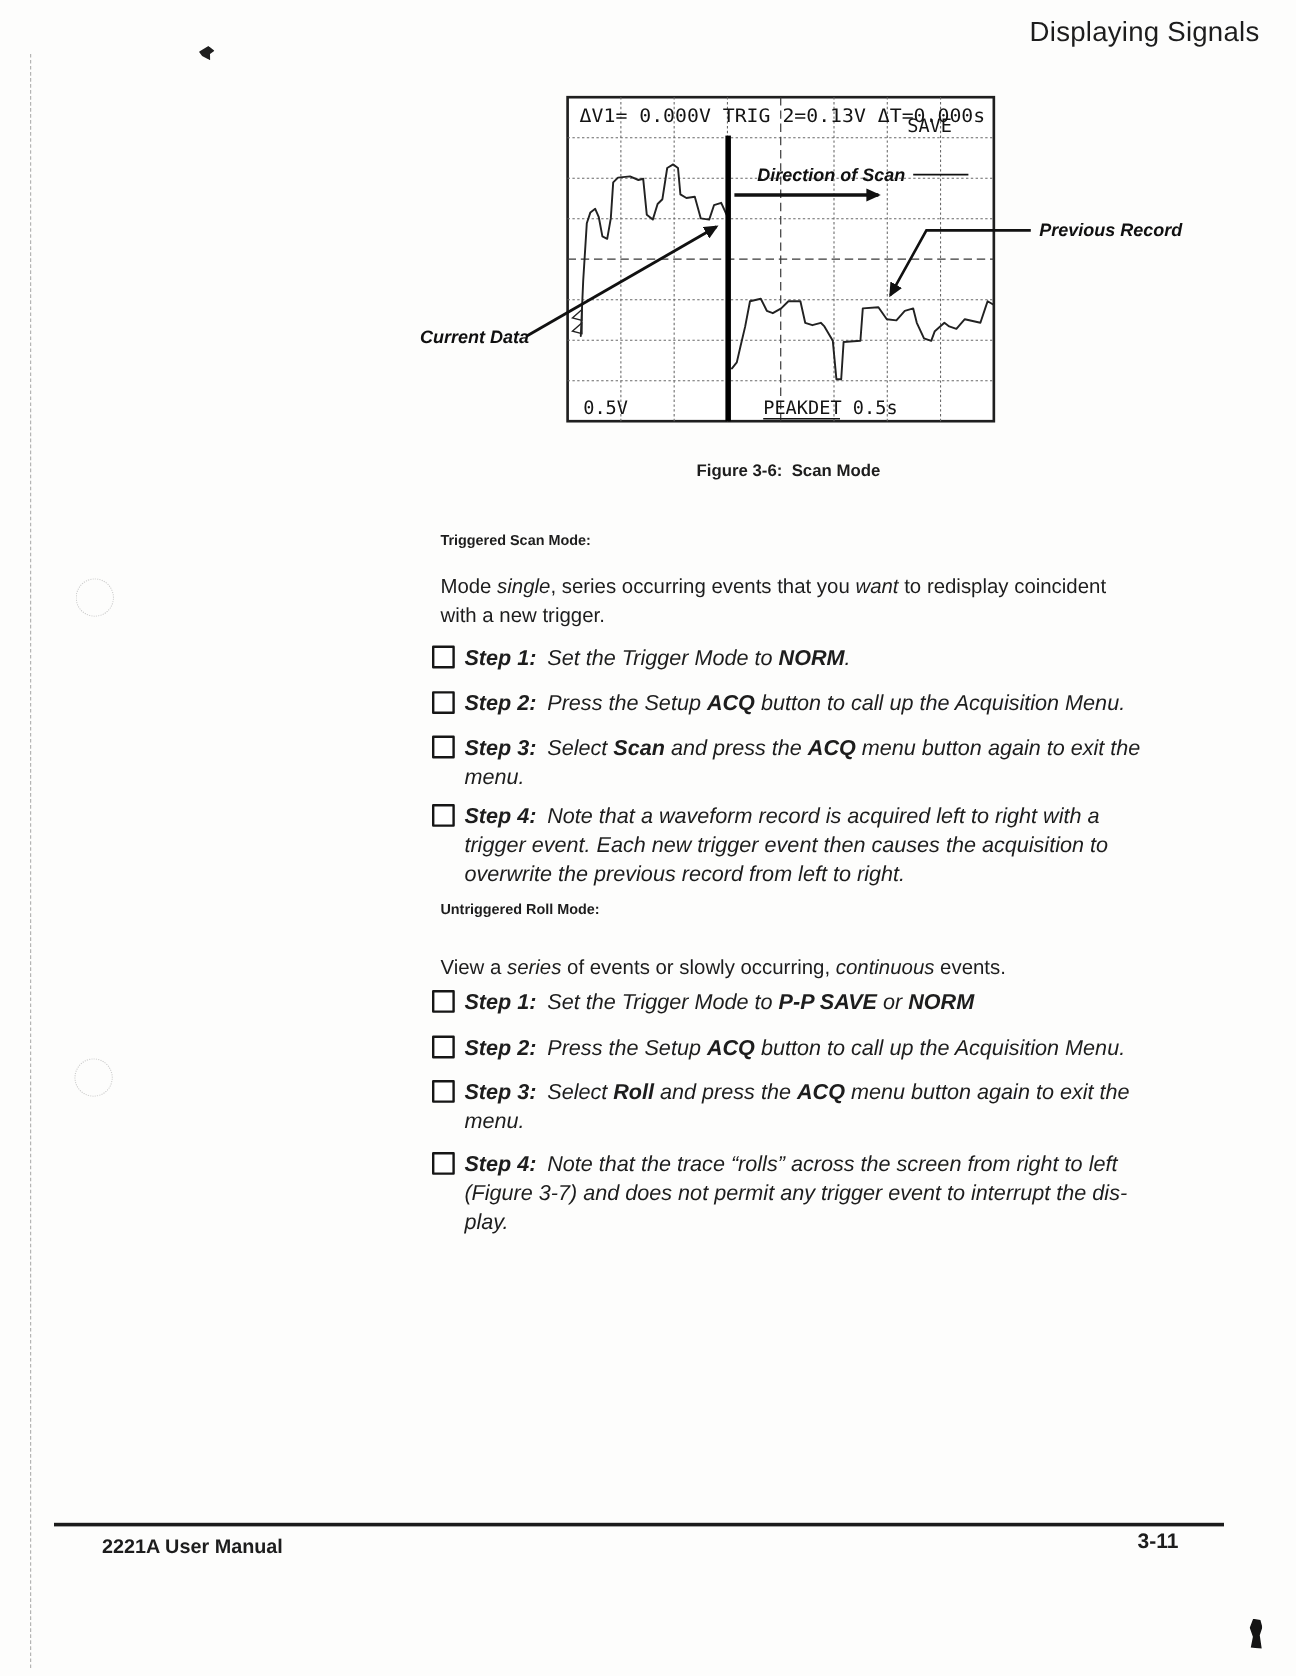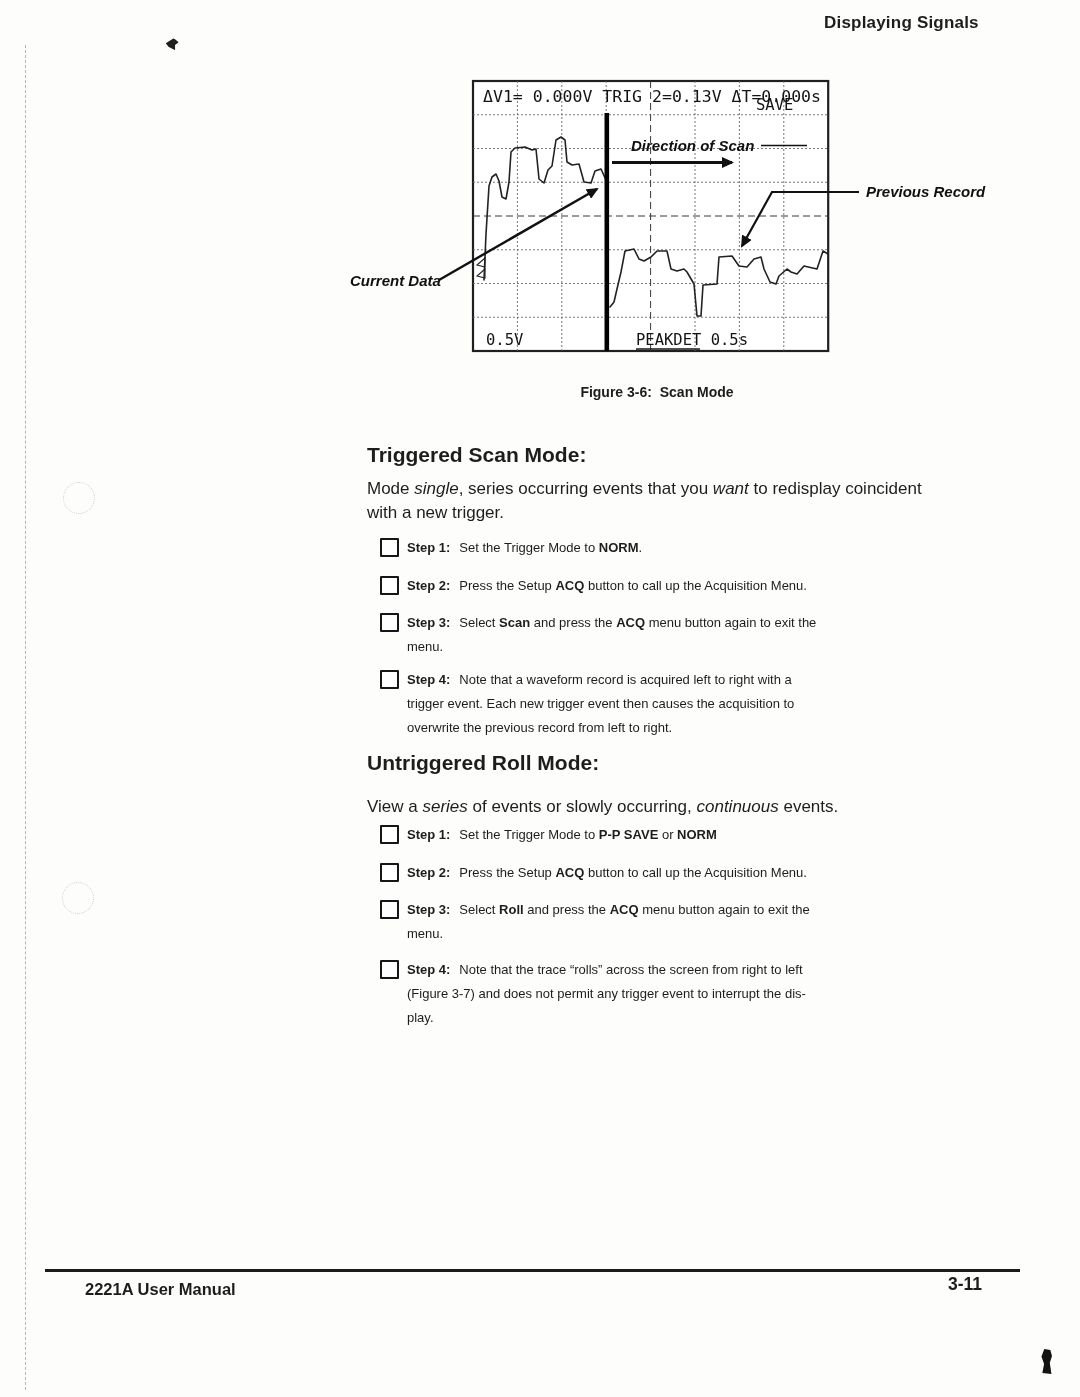--- a/index.html
+++ b/index.html
@@ -6,43 +6,43 @@
   body {
     width:1080px; height:1397px; position:relative;
     background:#fdfdfc; color:#1d1d1d;
     font-family:"Liberation Sans", sans-serif;
     overflow:hidden;
   }
   .b { font-weight:700; }
   .i { font-style:italic; }
 
   .running-head {
-    position:absolute; left:824px; top:13px;
-    font-size:17px; font-weight:700; letter-spacing:.2px;
+    position:absolute; left:858px; top:13px;
+    font-size:23px; font-weight:400; letter-spacing:.2px;
   }
 
   .figure-svg { position:absolute; left:340px; top:74px; width:660px; height:292px; }
 
   .figure-caption {
     position:absolute; left:327px; top:384px; width:660px;
     text-align:center; font-size:14px; font-weight:700; white-space:pre;
   }
 
-  .section-heading { position:absolute; left:367px; font-size:21px; font-weight:700; }
+  .section-heading { position:absolute; left:367px; font-size:12px; font-weight:700; }
   .heading-1 { top:443px; }
   .heading-2 { top:751px;text-align:center; }
 
   .intro {
     position:absolute; left:367px; width:660px;
     font-size:17px; line-height:24px; white-space:pre-wrap;
   }
   .intro-1 { top:477px; }
   .intro-2 { top:795px; }
 
-  .step { position:absolute; left:380px; width:648px; font-size:13px; line-height:24px; }
+  .step { position:absolute; left:360px; width:648px; font-size:18px; line-height:24px;font-style:italic; }
   .checkbox {
     position:absolute; left:0; top:2px; width:15px; height:15px;
     border:2.4px solid #161616; background:#fff; border-radius:1px;
   }
   .step-body { margin-left:27px; white-space:pre-wrap; }
   .step-label { font-weight:700; margin-right:9px; }
 
   .footer-rule { position:absolute; left:45px; top:1269px; width:975px; height:3px; background:#1b1b1b; }
   .footer-left { position:absolute; left:85px; top:1280px; font-size:16.5px; font-weight:700; }
   .footer-right { position:absolute; left:948px; top:1274px; font-size:17.5px; font-weight:700; }

